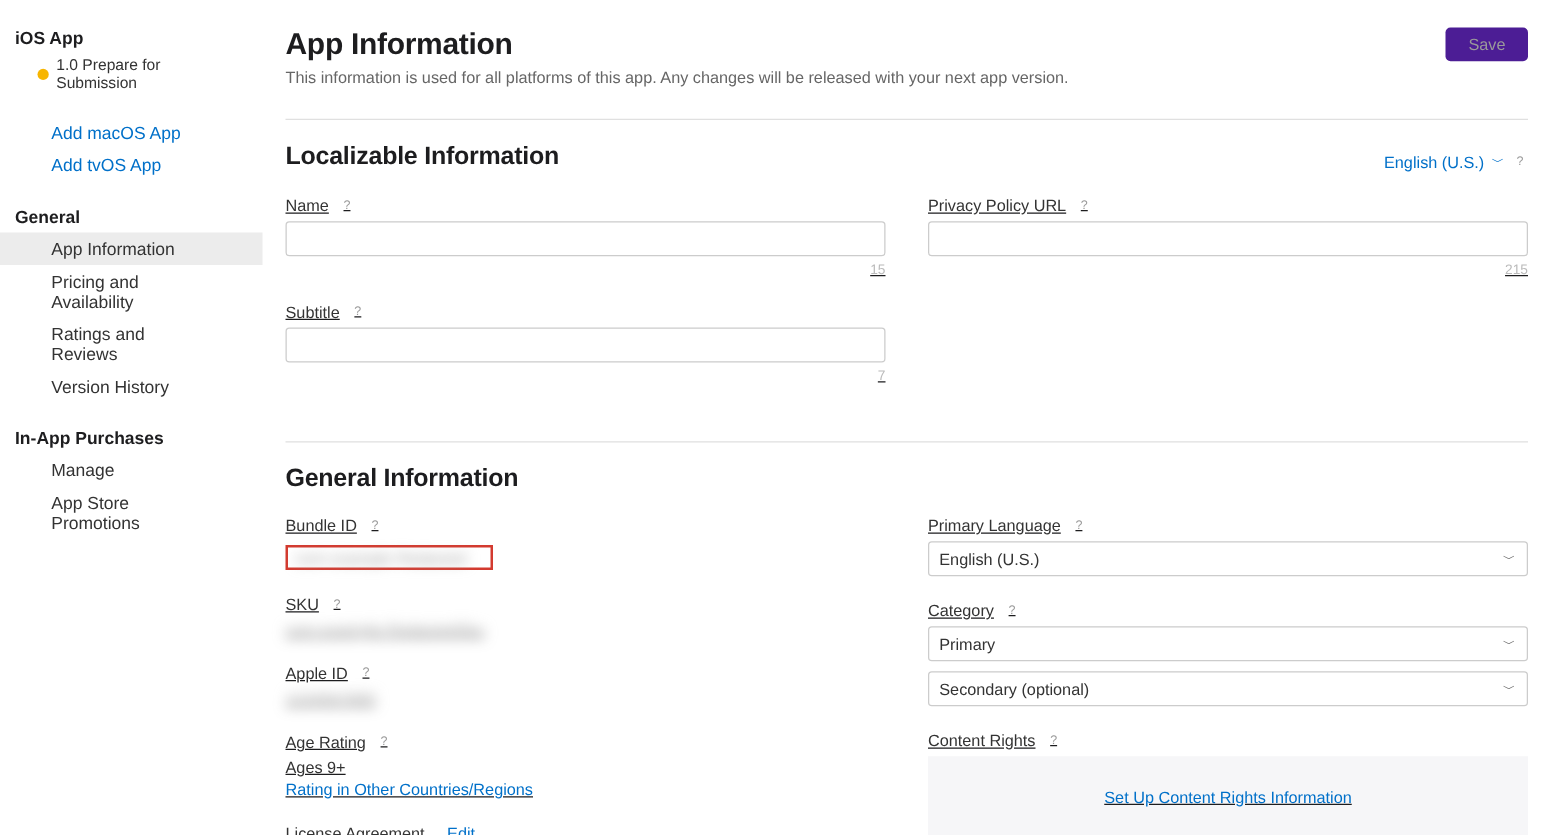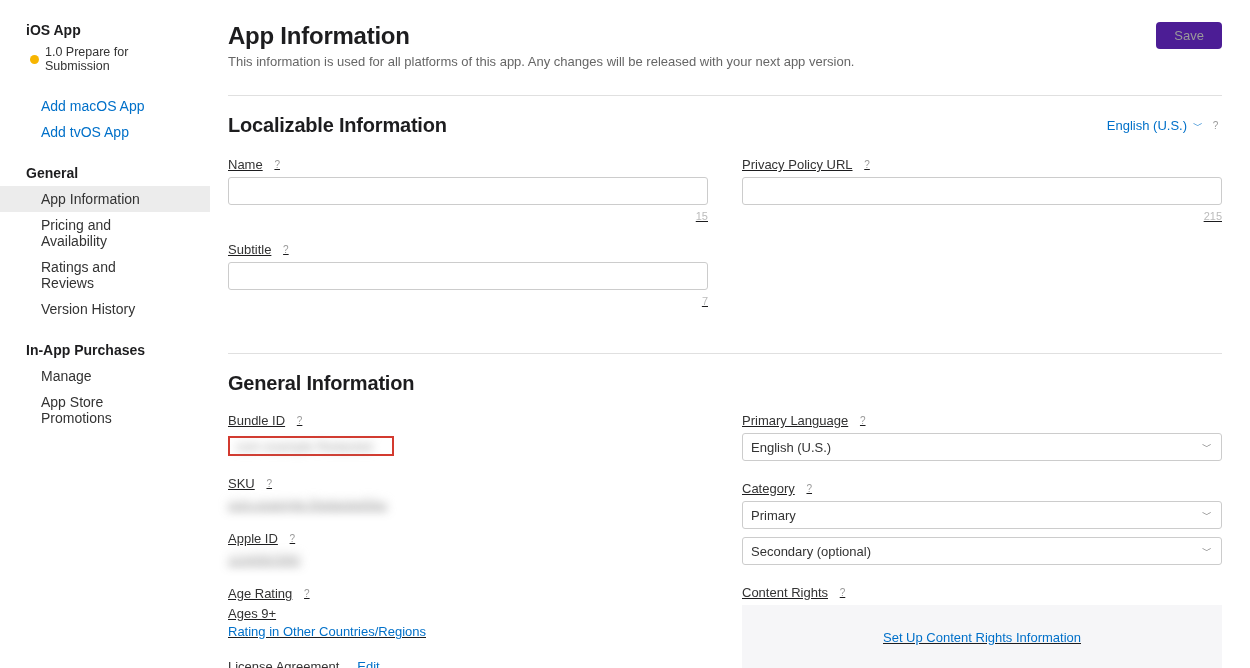--- a/index.html
+++ b/index.html
@@ -17,21 +17,21 @@
     .sidebar {
       width: 210px;
       padding: 22px 0 0 0;
       border-right: 0;
       flex-shrink: 0;
     }
     .side-section { margin-bottom: 20px; }
     .side-heading {
       font-size: 14px;
       font-weight: 700;
-      padding: 0 30px 5px 26px;
+      padding: 0 30px 5px 12px;
     }
     .side-status {
       display: flex;
       align-items: center;
       padding: 2px 30px 0 30px;
       font-size: 12.5px;
       color: #333;
     }
     .status-dot {
       width: 9px; height: 9px; border-radius: 50%;
@@ -80,21 +80,21 @@
       cursor: not-allowed;
     }
     hr.section-rule {
       border: none;
       border-top: 1px solid #e0e0e0;
       margin: 26px 0 18px 0;
     }
     .section-header {
       display: flex;
       justify-content: space-between;
-      align-items: center;
+      align-items: flex-end;
       margin-bottom: 20px;
     }
     .section-title {
       font-size: 20px;
       font-weight: 700;
       letter-spacing: -0.01em;
     }
     .lang-picker {
       color: #0070c9;
       font-size: 13px;

